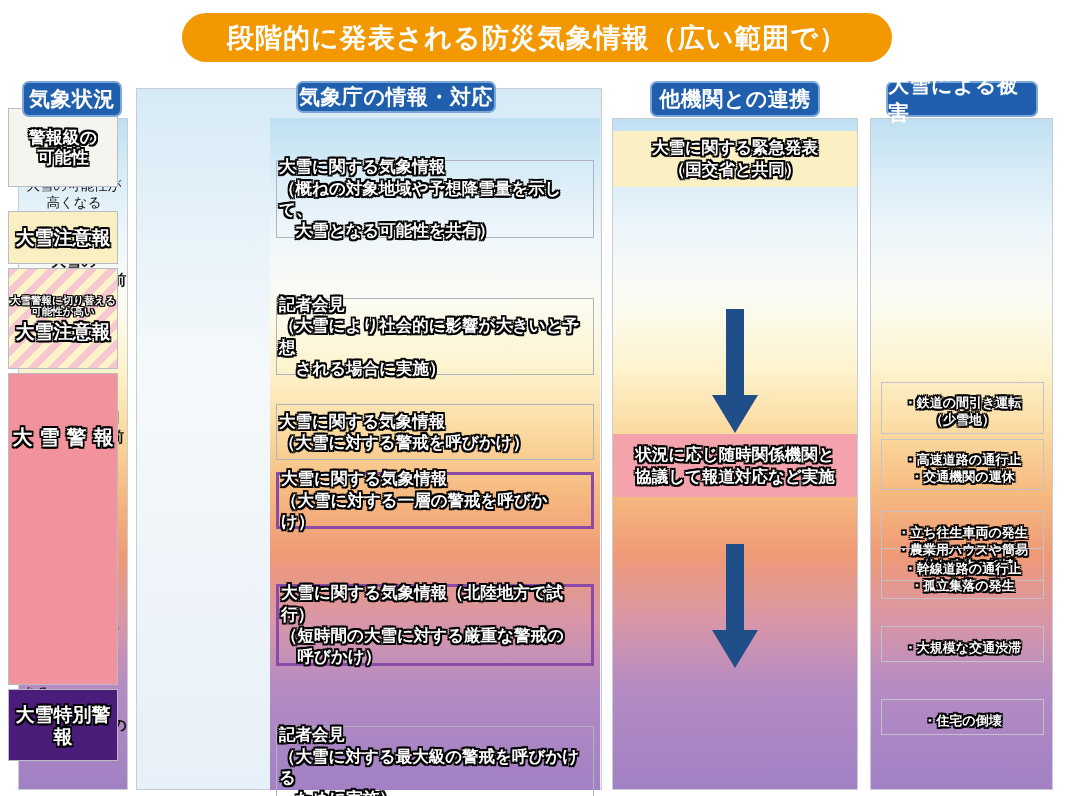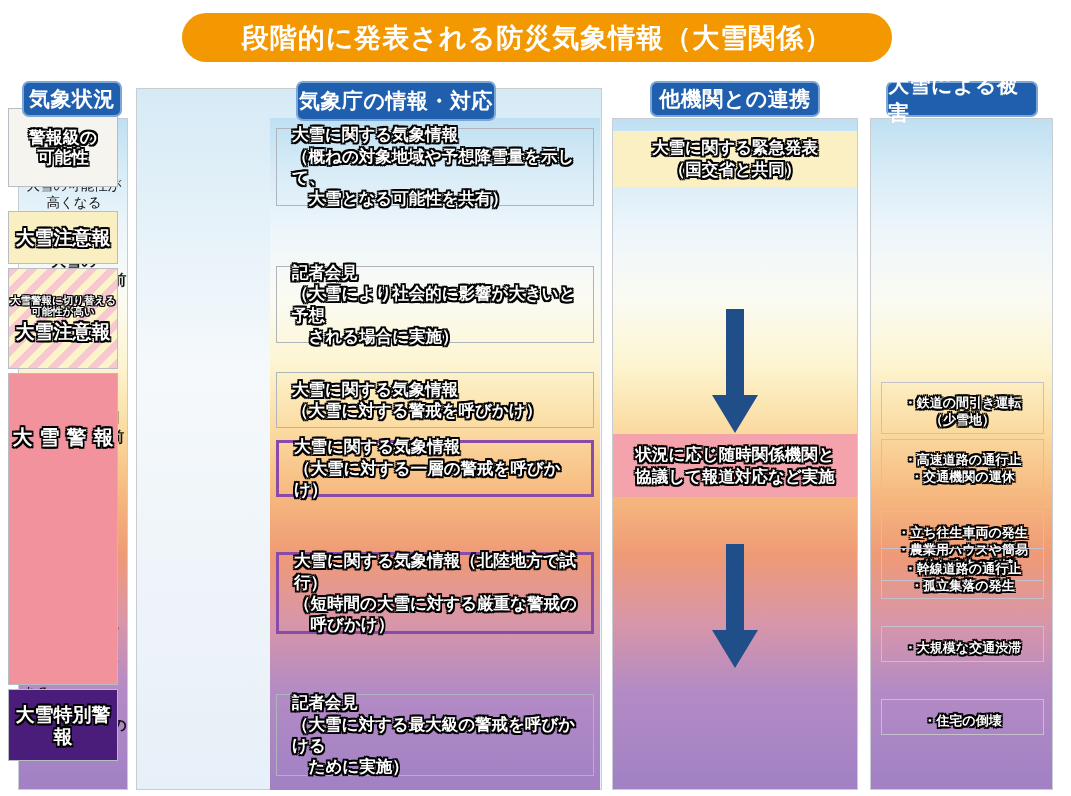--- a/index.html
+++ b/index.html
@@ -123,21 +123,22 @@
   }
   .chip-pink   { background: #f2929c; }
   .chip-purple { background: #4b1d7a; }
 
   
   .infobox {
     position: absolute;
     border: 1px solid #b0b4bb;
     background: transparent;
     display: flex; align-items: center;
-    padding: 7px 10px 7px 15px;
+    padding: 7px 10px 7px 2px;
+    margin-top: 32px;
   }
   .infobox.hi { border: 3px solid #8a4ba8; }
   .infobox .txt {
     color: #ffffff;
     font-size: 16.5px;
     font-weight: bold;
     line-height: 1.30;
     text-shadow:
       -1.7px -1.7px 0 #000, 1.7px -1.7px 0 #000,
       -1.7px  1.7px 0 #000, 1.7px  1.7px 0 #000,
@@ -189,21 +190,21 @@
       0 -1.7px 0 #000, 0 1.7px 0 #000,
       -1.7px 0 0 #000, 1.7px 0 0 #000;
     margin-top: 8px;
   }
 </style>
 </head>
 <body>
 
 <div id="root">
 
-  <div class="title-pill">段階的に発表される防災気象情報（大雪関係）</div>
+  <div class="title-pill">段階的に発表される防災気象情報（広い範囲で）</div>
 
   <div class="panel grad-main" style="left:18px; top:118px; width:110px; height:672px;">
 
     <div class="lc-text lc-bold" style="top:14px;">
       <span style="white-space:pre-line">大雪の数日～
 約１日前</span>
     </div>
     <div class="lc-text lc-norm" style="top:58px;">
       <span style="white-space:pre-line">大雪の可能性が
 高くなる</span>
@@ -323,21 +324,21 @@
 （短時間の大雪に対する厳重な警戒の
 　呼びかけ）</span>
   </div>
 
   <div class="infobox" style="left:276px; top:694px; width:318px; height:82px;">
     <span class="txt">記者会見
 （大雪に対する最大級の警戒を呼びかける
 　ために実施）</span>
   </div>
 
-  <div class="col-head" style="left:296px; top:81px; width:200px; height:40px;">気象庁の情報・対応</div>
+  <div class="col-head" style="left:296px; top:81px; width:200px; height:32px;">気象庁の情報・対応</div>
 
   <div class="panel grad-main" style="left:612px; top:118px; width:246px; height:672px;">
 
     <div class="bandbox band-yellow" style="left:0px; top:12px; width:244px; height:56px;">
       <span class="txt">大雪に関する緊急発表
 （国交省と共同）</span>
     </div>
 
     <div class="big-arrow" style="left:98px; top:190px; width:48px; height:125px;">
       <svg viewBox="0 0 48 125" preserveAspectRatio="none">

